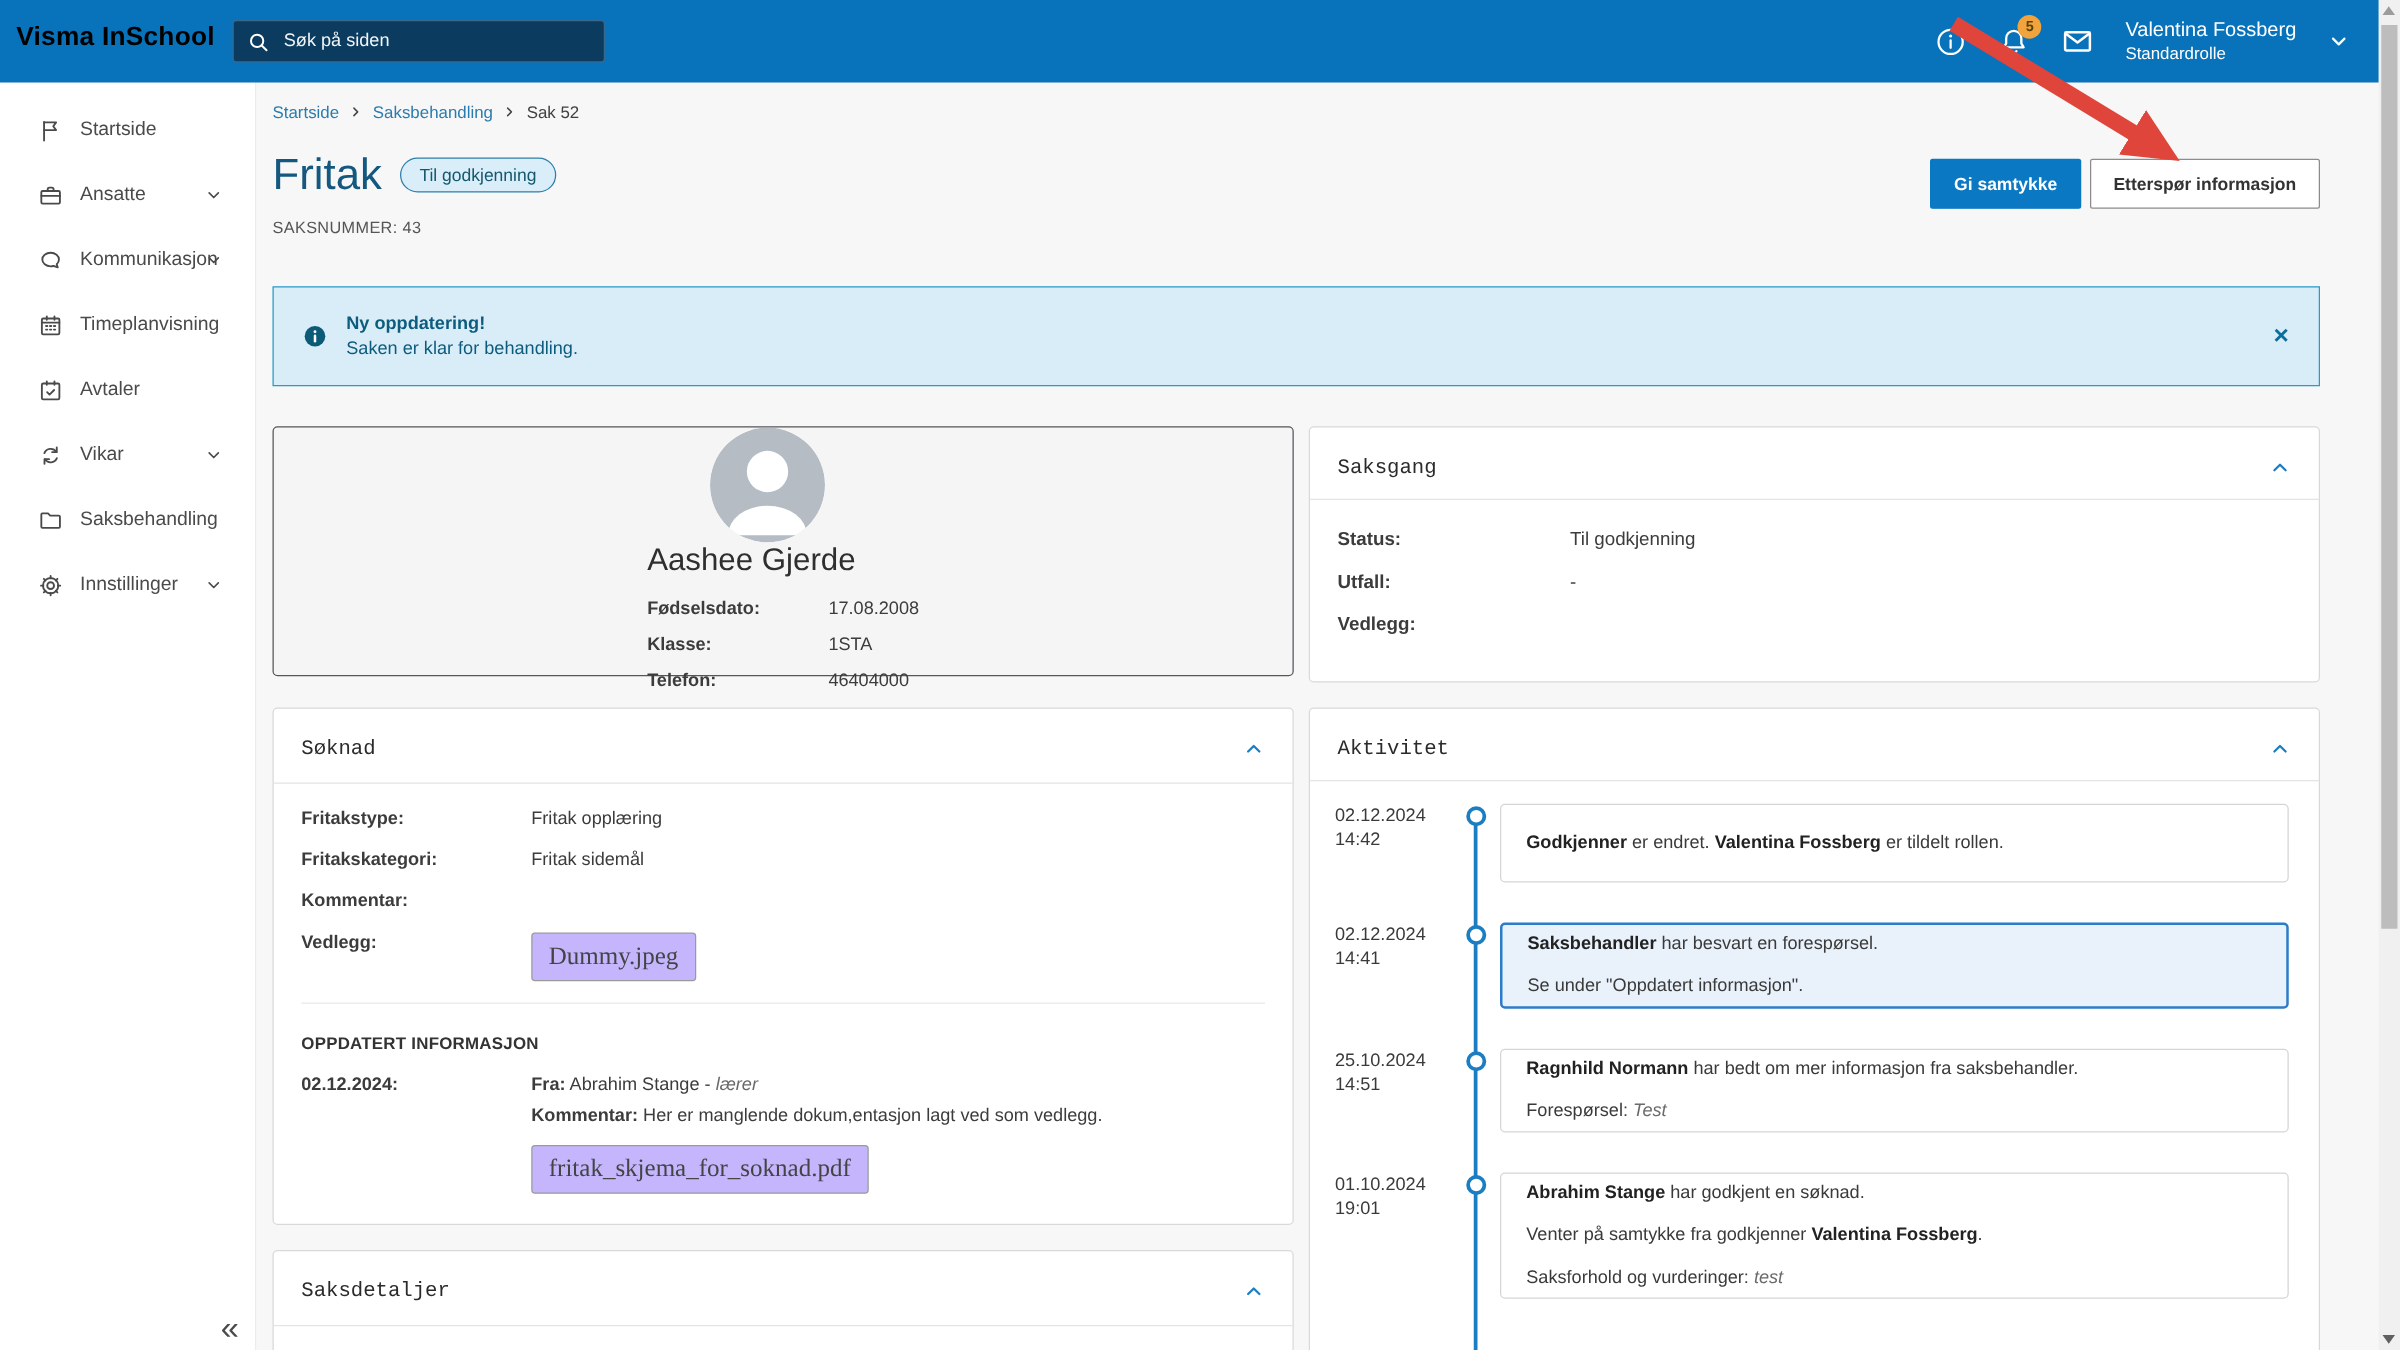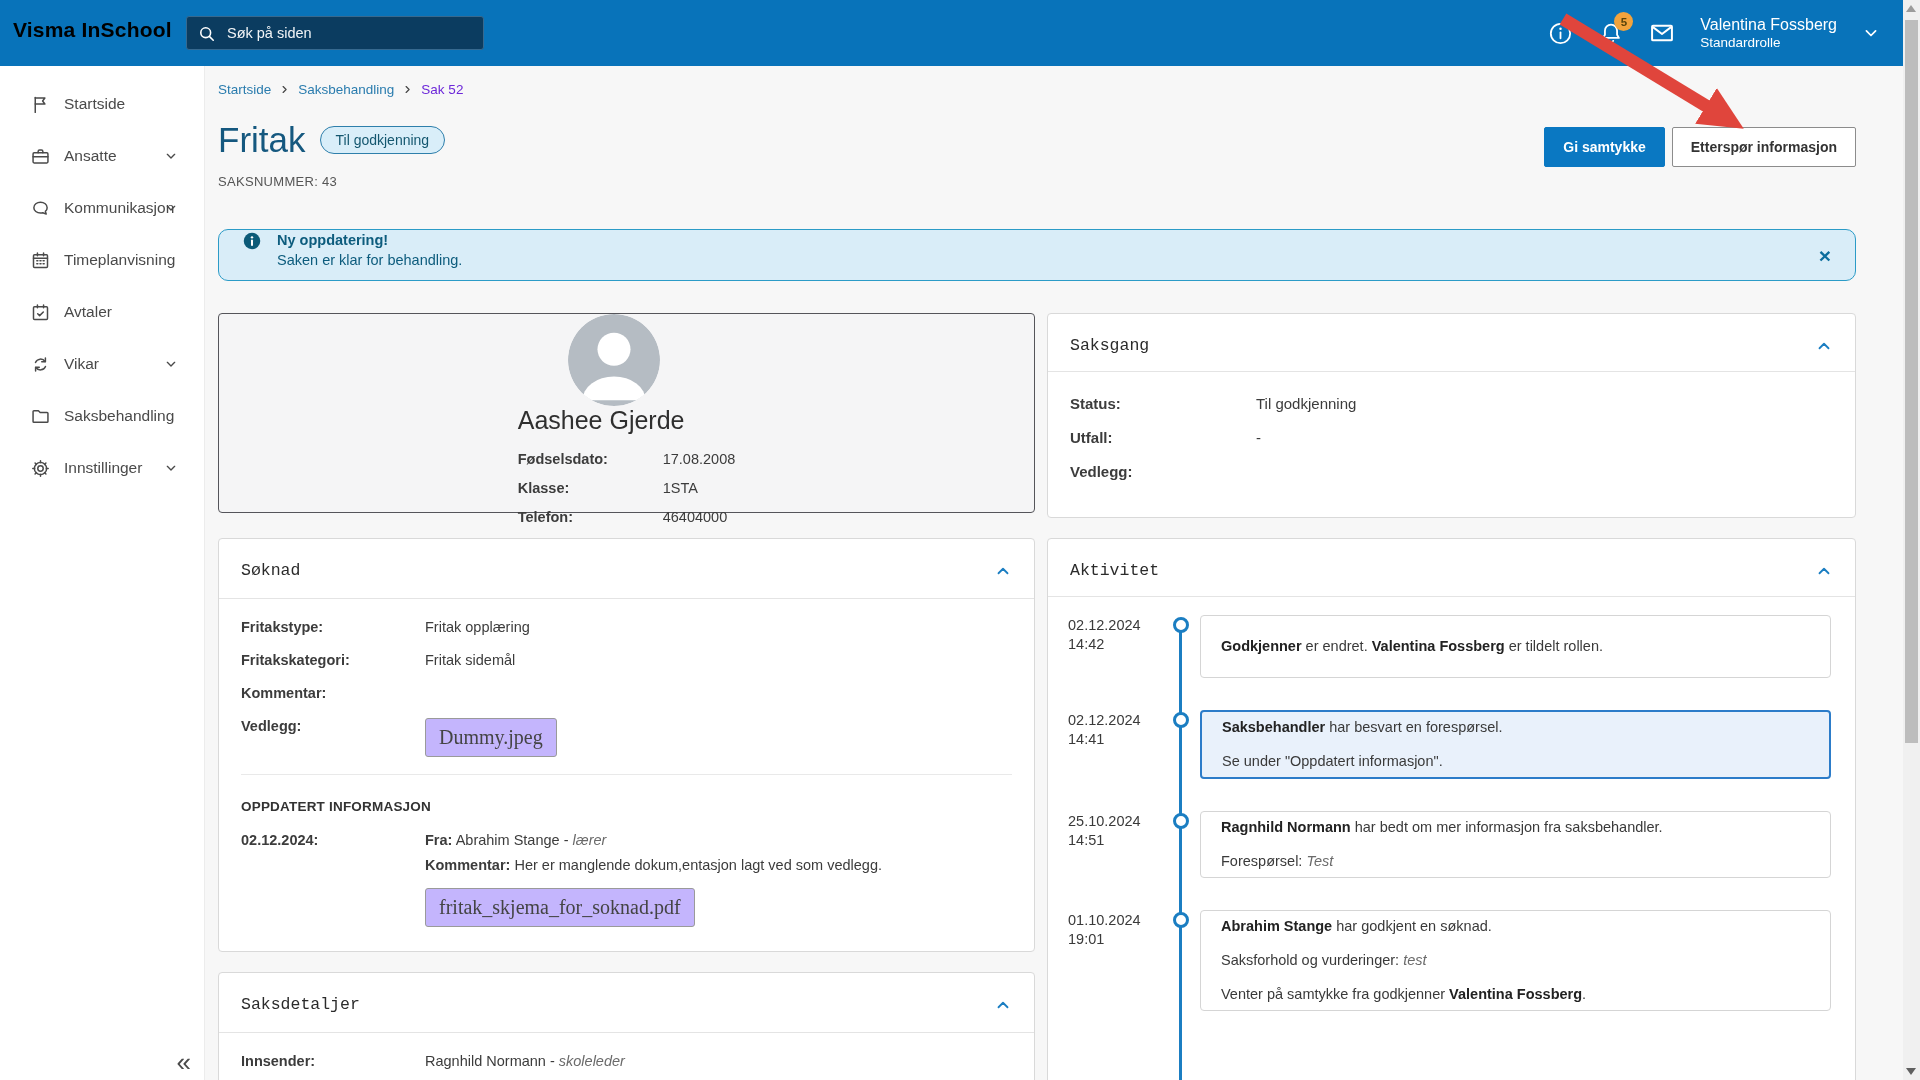--- a/index.html
+++ b/index.html
@@ -32,36 +32,36 @@
   .nav-item { height:52px; display:flex; align-items:center; padding:0 14px 0 30px; color:#4a4a4a; font-size:15.5px; cursor:pointer; position:relative; }
   .nav-item .mi { margin-right:13px; color:#4a4a4a; flex:none; }
   .nav-chevron { position:absolute; right:25px; color:#4a4a4a; }
   .collapse-btn { position:absolute; bottom:2px; right:13px; font-size:26px; color:#4a4a4a; cursor:pointer; }
 
   
   .main { position:absolute; left:205px; top:66px; width:1698px; bottom:0; padding:14px 47px 0 13px; overflow:hidden; }
 
   .breadcrumb { display:flex; align-items:center; gap:8px; font-size:13.5px; margin-top:2px; }
   .bc-link { color:#2a7cae; cursor:pointer; }
-  .bc-current { color:#6d28d9; }
+  .bc-current { color:#404040; }
   .bc-sep { color:#454545; }
 
   .header-row { display:flex; justify-content:space-between; margin-top:22px; }
   .title-wrap { display:flex; align-items:flex-start; gap:14px; }
   .page-title { font-size:35px; color:#15587f; font-weight:400; line-height:42px; }
   .status-pill { border:1px solid #2e7fab; background:#d9eef9; color:#14576f; font-size:14px;
     padding:5px 15px; border-radius:15px; margin-top:7px; white-space:nowrap; }
   .action-buttons { display:flex; gap:7px; margin-top:8px; }
   .btn { height:40px; padding:0 18px; font-size:14px; font-weight:700; border-radius:2px; cursor:pointer; font-family:"Liberation Sans",sans-serif; }
   .btn-primary { background:#0a78c2; border:1px solid #0a78c2; color:#fff; }
   .btn-secondary { background:#fff; border:1px solid #8c8c8c; color:#333; }
   .saksnummer { font-size:13px; color:#555; margin-top:7px; letter-spacing:.3px; }
 
-  .alert { margin-top:40px; height:52px; background:#d9edf8; border:1px solid #2b9bc7; border-radius:10px;
-    display:flex; padding:0 22px; position:relative; }
+  .alert { margin-top:40px; height:80px; background:#d9edf8; border:1px solid #2b9bc7; border-radius:0;
+    display:flex; align-items:center; padding:0 22px; position:relative; }
   .alert-text { margin-left:14px; color:#0d5c7d; font-size:14.5px; line-height:20px; }
   .alert-title { font-weight:700; }
   .alert-close { position:absolute; right:24px; top:50%; transform:translateY(-50%); color:#0c6e9e;
     font-size:21px; font-weight:700; cursor:pointer; line-height:1; }
 
   .columns { display:flex; gap:12px; margin-top:32px; }
   .col-left { width:817px; flex:none; }
   .col-right { flex:1; }
 
   .card { background:#fff; border:1px solid #d9d9d9; border-radius:4px; }
@@ -508,22 +508,22 @@
           </div>
 
           <div class="t-entry">
             <div class="t-date">
               <span>01.10.2024</span>
                 <span>19:01</span>
             </div>
             <div class="t-node"></div>
             <div class="t-card">
               <p><span class="seg-b">Abrahim Stange</span><span> har godkjent en søknad.</span></p>
+              <p><span>Venter på samtykke fra godkjenner </span><span class="seg-b">Valentina Fossberg</span><span>.</span></p>
               <p><span>Saksforhold og vurderinger: </span><span class="seg-i">test</span></p>
-              <p><span>Venter på samtykke fra godkjenner </span><span class="seg-b">Valentina Fossberg</span><span>.</span></p>
             </div>
           </div>
 
         </div>
       </div>
 
     </div>
   </div>
 </main>
 

